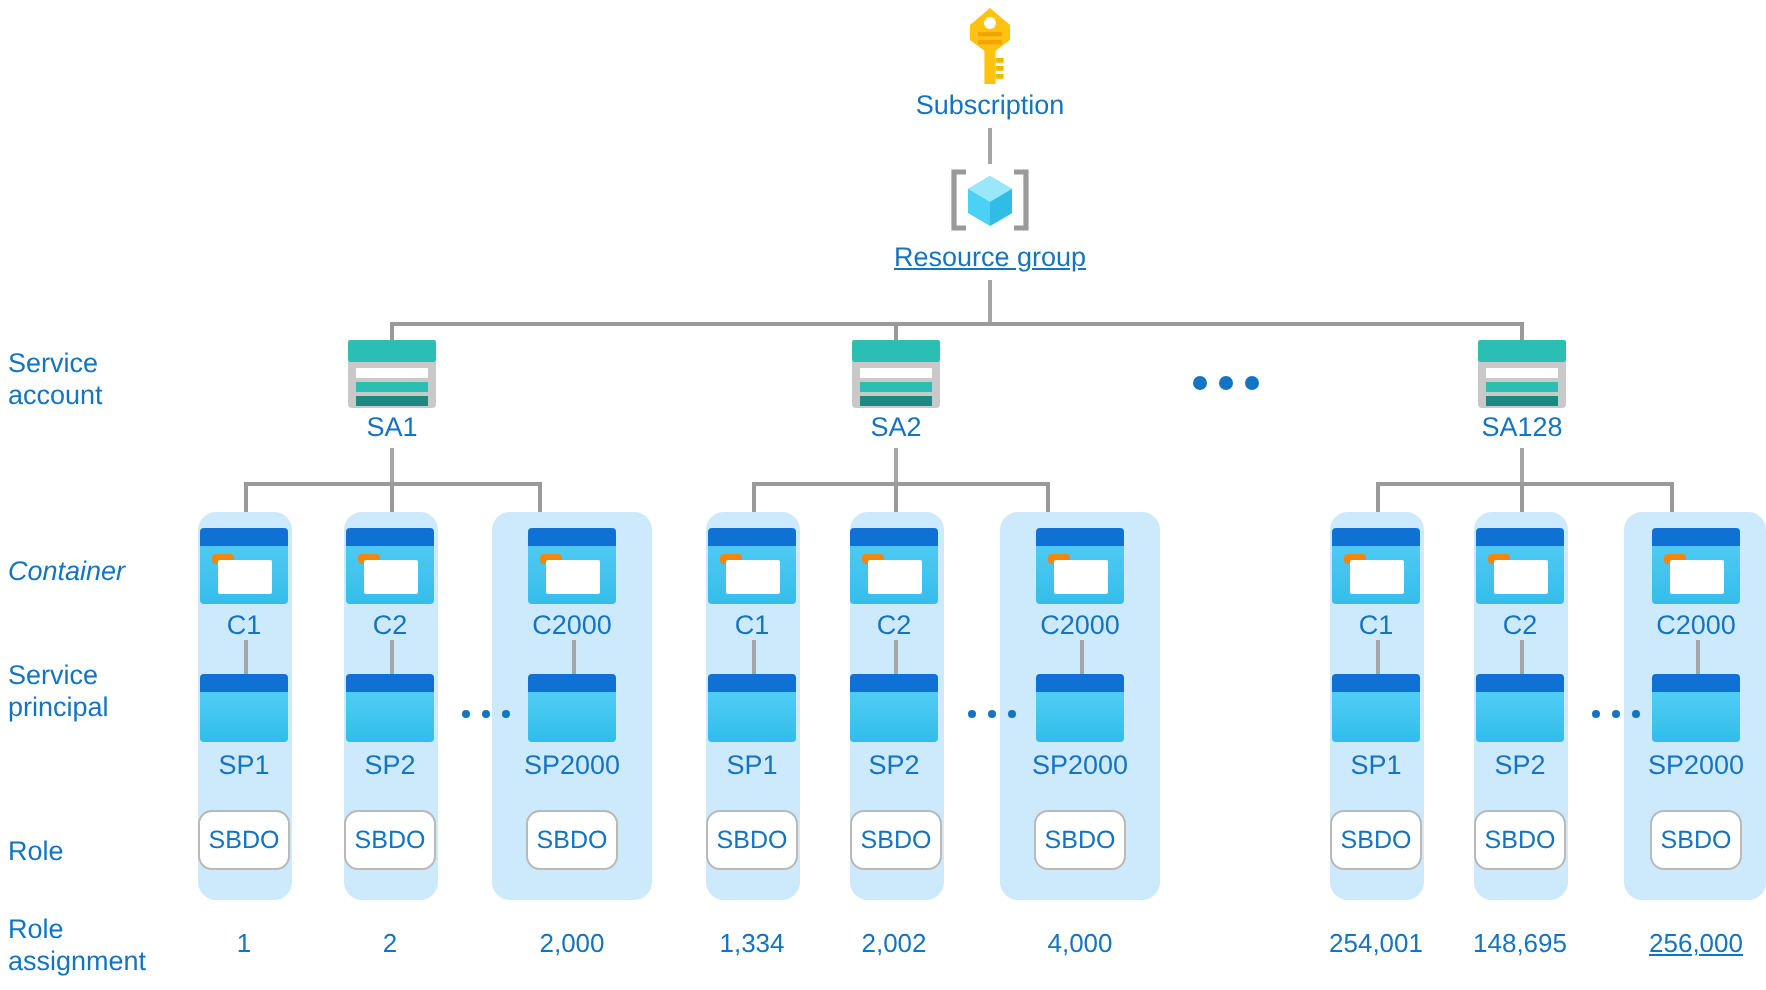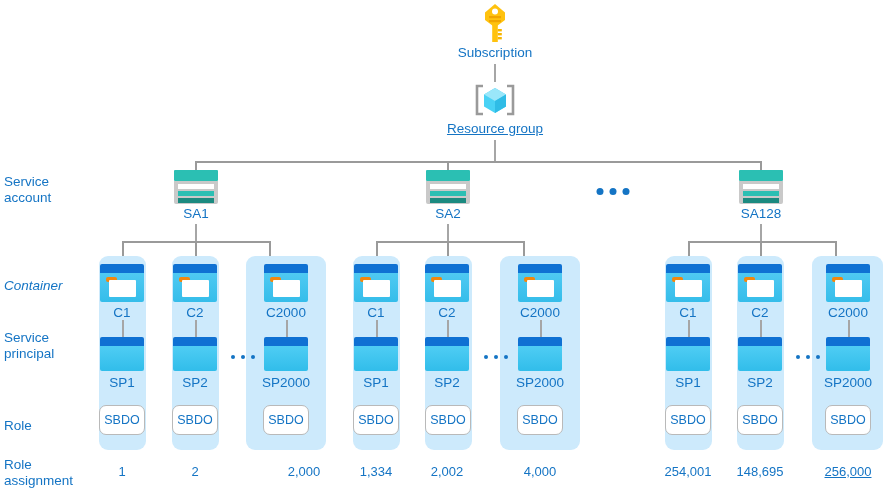--- a/index.html
+++ b/index.html
@@ -198,21 +198,21 @@
       <span></span>
       <span></span>
   </div>
 
   <div class="sbdo" style="left:99px;top:405px;">SBDO</div>
   <div class="sbdo" style="left:172px;top:405px;">SBDO</div>
   <div class="sbdo" style="left:263px;top:405px;">SBDO</div>
 
   <div class="num-label" style="left:122px;top:464px;">1</div>
   <div class="num-label" style="left:195px;top:464px;">2</div>
-  <div class="num-label" style="left:286px;top:464px;margin-left:18px;">2,000</div>
+  <div class="num-label" style="left:286px;top:464px;">2,000</div>
 
   <div class="sa-ico" style="left:426px;top:170px;">
     <div class="sa-top"></div>
       <div class="sa-body"></div>
     <div class="sa-s1"></div>
       <div class="sa-s2"></div>
       <div class="sa-s3"></div>
   </div>
   <div class="node-label" style="left:448px;top:206px;">SA2</div>
 

